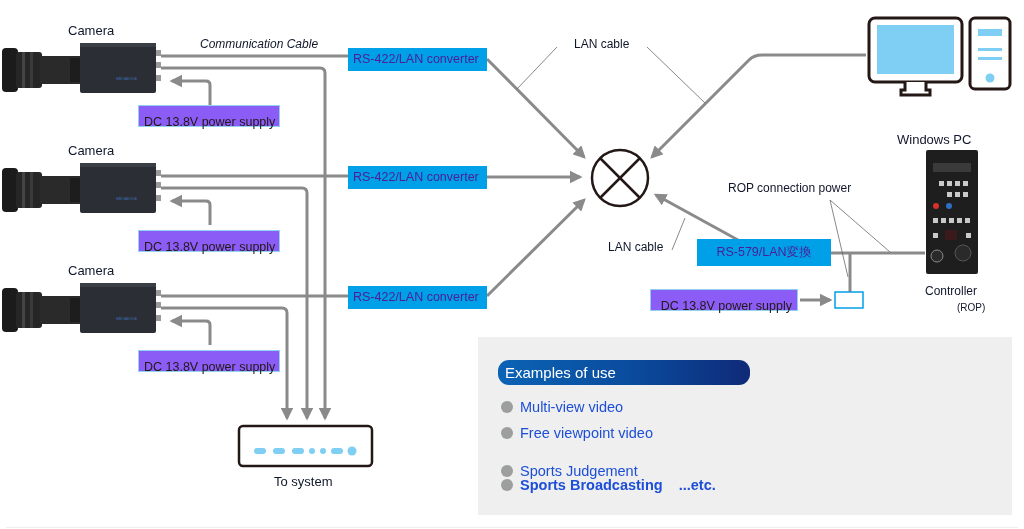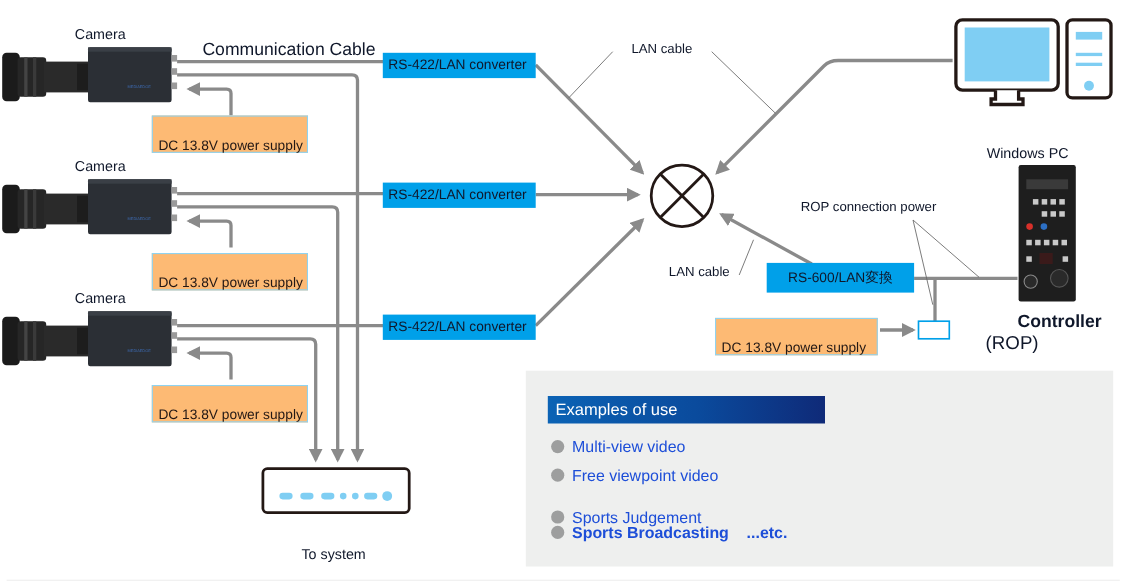--- a/index.html
+++ b/index.html
@@ -1,27 +1,27 @@
 <!DOCTYPE html>
 <html><head>
 <meta charset="utf-8">
 <style>
   html, body { margin: 0; padding: 0; background: #ffffff; }
   body { width: 1024px; height: 529px; position: relative; overflow: hidden;
          font-family: "Liberation Sans", "DejaVu Sans", sans-serif; color: #231815; }
   #diagram { position: absolute; left: 0; top: 0; }
   .lbl { position: absolute; font-size: 12.5px; white-space: nowrap; color: #0f172a; }
-  .conv { position: absolute; background: #00a0e9; color: #0f172a; font-size: 12.5px;
+  .conv { position: absolute; background: #00a0e9; color: #4c1d95; font-size: 12.5px;
           height: 23px; line-height: 23px; padding: 0 5px; box-sizing: border-box; white-space: nowrap; }
-  .psu { position: absolute; background: #fdba74; border: 1.5px solid #8fd3f0; color: #231815;
-         font-size: 12.5px; height: 22px; line-height: 20px; padding: 16px 5px; box-sizing: border-box; white-space: nowrap; }
+  .psu { position: absolute; background: #8b5cf6; border: 1.5px solid #8fd3f0; color: #231815;
+         font-size: 12.5px; height: 22px; line-height: 20px; padding: 6px 5px; box-sizing: border-box; white-space: nowrap; text-align: right; }
   .panel { position: absolute; left: 478px; top: 337px; width: 534px; height: 178px; background: #eeefee; }
   .ex-head { position: absolute; left: 498px; top: 360px; width: 252px; height: 25px;
              background: linear-gradient(90deg, #0b63b5 0%, #0a4a9c 55%, #0f2a78 100%);
-             color: #fff; font-size: 15px; line-height: 25px; padding-left: 7px; box-sizing: border-box; }
+             color: #fff; font-size: 15px; line-height: 25px; padding-left: 7px; box-sizing: border-box; border-radius: 11px; }
   .ex-item { position: absolute; left: 501px; font-size: 14.5px; color: #1d4ed8; white-space: nowrap; }
   .ex-item .dot { display: inline-block; width: 12px; height: 12px; border-radius: 50%; background: #9d9e9e;
                   vertical-align: -1px; margin-right: 7px; }
   .bottom-rule { position: absolute; left: 6px; right: 6px; top: 527px; height: 1px; background: #eeeeee; }
 </style>
 </head>
 <body>
 
 <svg id="diagram" width="1024" height="529" viewBox="0 0 1024 529" xmlns="http://www.w3.org/2000/svg">
   <defs>
@@ -211,33 +211,33 @@
       <rect x="788" y="478" width="24" height="12" transform="rotate(-40 800 484)"></rect>
       <rect x="946" y="478" width="24" height="12" transform="rotate(40 958 484)"></rect>
     </g>
   </g>
 </svg>
 
 <div class="lbl" style="left:68px; top:23px; font-size:13px;">Camera</div>
 <div class="lbl" style="left:68px; top:143px; font-size:13px;">Camera</div>
 <div class="lbl" style="left:68px; top:263px; font-size:13px;">Camera</div>
 
-<div class="lbl" style="left:184px; top:37px; font-size:16px;">Communication Cable</div>
+<div class="lbl" style="left:200px; top:37px; font-size:12px;font-style:italic;">Communication Cable</div>
 <div class="lbl" style="left:574px; top:37px; font-size:12px;">LAN cable</div>
 <div class="lbl" style="left:608px; top:240px; font-size:12px;">LAN cable</div>
 <div class="lbl" style="left:728px; top:181px; font-size:12px;">ROP connection power</div>
 <div class="lbl" style="left:897px; top:100px; font-size:13px;margin-top:32px;">Windows PC</div>
-<div class="lbl" style="left:925px; top:284px; font-size:16px;font-weight:bold;">Controller</div>
-<div class="lbl" style="left:896px; top:302px; font-size:17px;">(ROP)</div>
-<div class="lbl" style="left:274px; top:474px; font-size:13px;margin-top:22px;">To system</div>
+<div class="lbl" style="left:925px; top:284px; font-size:12px;">Controller</div>
+<div class="lbl" style="left:957px; top:302px; font-size:10px;">(ROP)</div>
+<div class="lbl" style="left:274px; top:474px; font-size:13px;">To system</div>
 
 <div class="conv" style="left:348px; top:48px; width:139px;">RS-422/LAN converter</div>
 <div class="conv" style="left:348px; top:166px; width:139px;">RS-422/LAN converter</div>
 <div class="conv" style="left:348px; top:286px; width:139px;">RS-422/LAN converter</div>
-<div class="conv" style="left:697px; top:239px; width:134px; height:27px; line-height:27px; text-align:center;">RS-600/LAN変換</div>
+<div class="conv" style="left:697px; top:239px; width:134px; height:27px; line-height:27px; text-align:center;">RS-579/LAN変換</div>
 
 <div class="psu" style="left:138px; top:105px; width:142px;">DC 13.8V power supply</div>
 <div class="psu" style="left:138px; top:230px; width:142px;">DC 13.8V power supply</div>
 <div class="psu" style="left:138px; top:350px; width:142px;">DC 13.8V power supply</div>
 <div class="psu" style="left:650px; top:289px; width:148px;">DC 13.8V power supply</div>
 
 <div class="panel"></div>
 <div class="ex-head">Examples of use</div>
 <div class="ex-item" style="top:399px;"><span class="dot"></span><span>Multi-view video</span></div>
 <div class="ex-item" style="top:425px;"><span class="dot"></span><span>Free viewpoint video</span></div>

